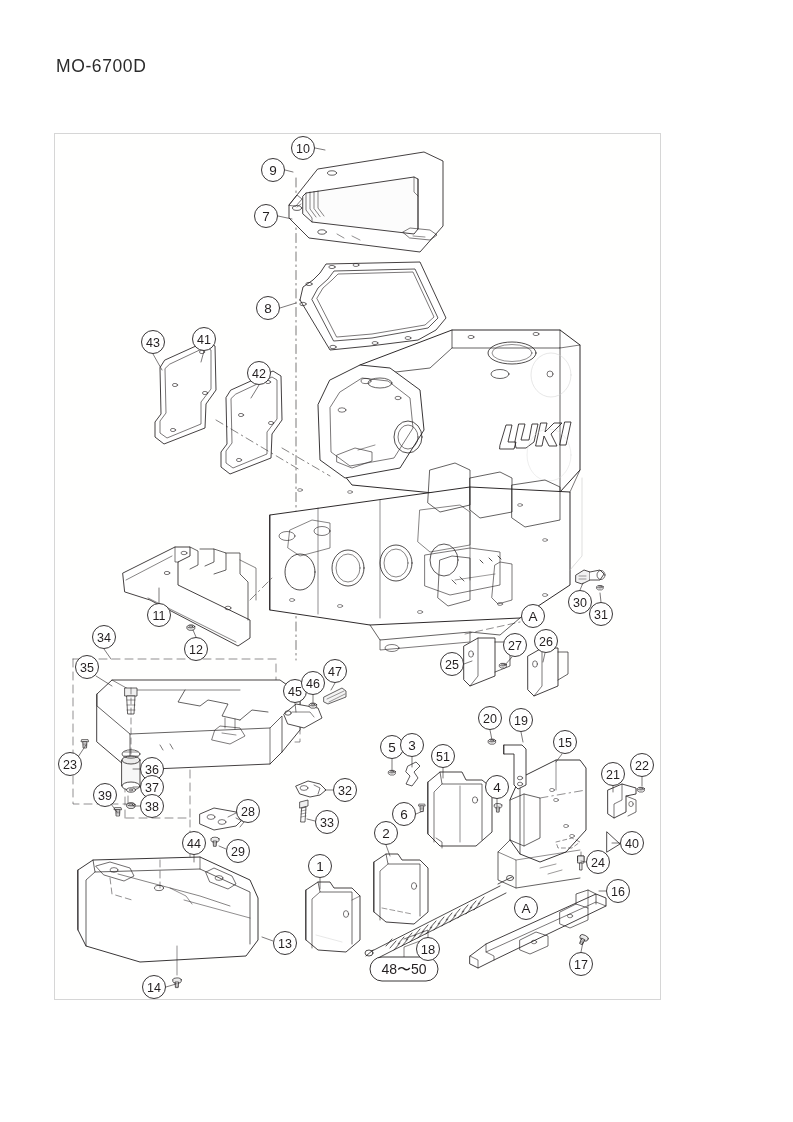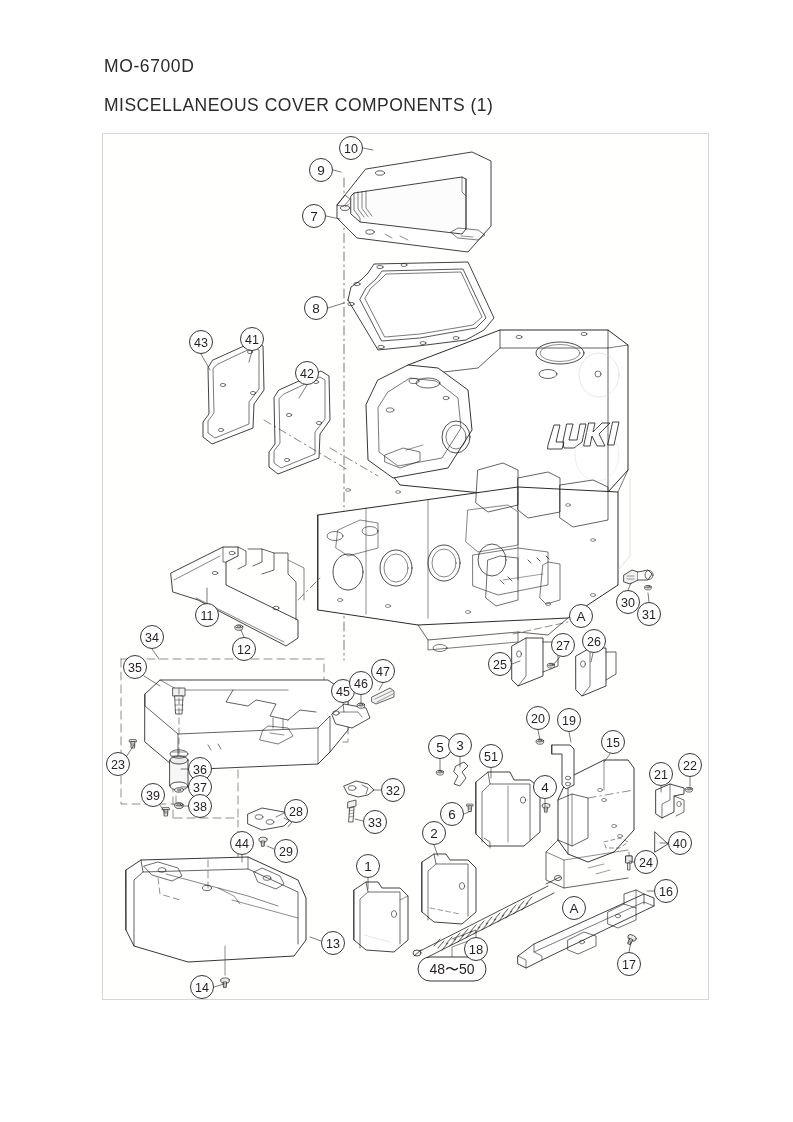--- a/index.html
+++ b/index.html
@@ -14,21 +14,20 @@
     position: relative;
     font-family: "Liberation Sans", sans-serif;
     color: #231f20;
     overflow: hidden;
   }
   #page {
     position: absolute;
     left: 0; top: 0;
     width: 648px;
     height: 1122px;
-    margin-left: 48px;
   }
   .model-code {
     position: absolute;
     left: 56px;
     top: 56px;
     font-size: 17.5px;
     letter-spacing: 0.6px;
     color: #2b2b2b;
     font-weight: 400;
     white-space: nowrap;
@@ -61,21 +60,20 @@
     pointer-events: none;
   }
 </style>
 </head>
 <body>
 
 <div id="page">
 
   <div class="model-code">MO-6700D</div>
 
-  <div class="sheet-title">MISCELLANEOUS COVER COMPONENTS (1)</div>
 
   <div id="diagram-frame"></div>
 
   <svg id="artwork" viewBox="0 0 793 1122">
     <defs>
       <g id="screw-small">
         <path d="M -3.2,-4.6 L 3.2,-4.6 L 3.8,-2.4 L -3.8,-2.4 Z" fill="#f2f2f2" stroke="#231f20" stroke-width="0.7"></path>
         <path d="M -2.0,-2.4 L 2.0,-2.4 L 1.6,4.2 L -1.6,4.2 Z" fill="#fafafa" stroke="#231f20" stroke-width="0.7"></path>
         <path d="M -1.8,-0.8 L 1.8,-0.8 M -1.8,0.6 L 1.8,0.6 M -1.8,2.0 L 1.8,2.0" stroke="#231f20" stroke-width="0.45"></path>
       </g>

